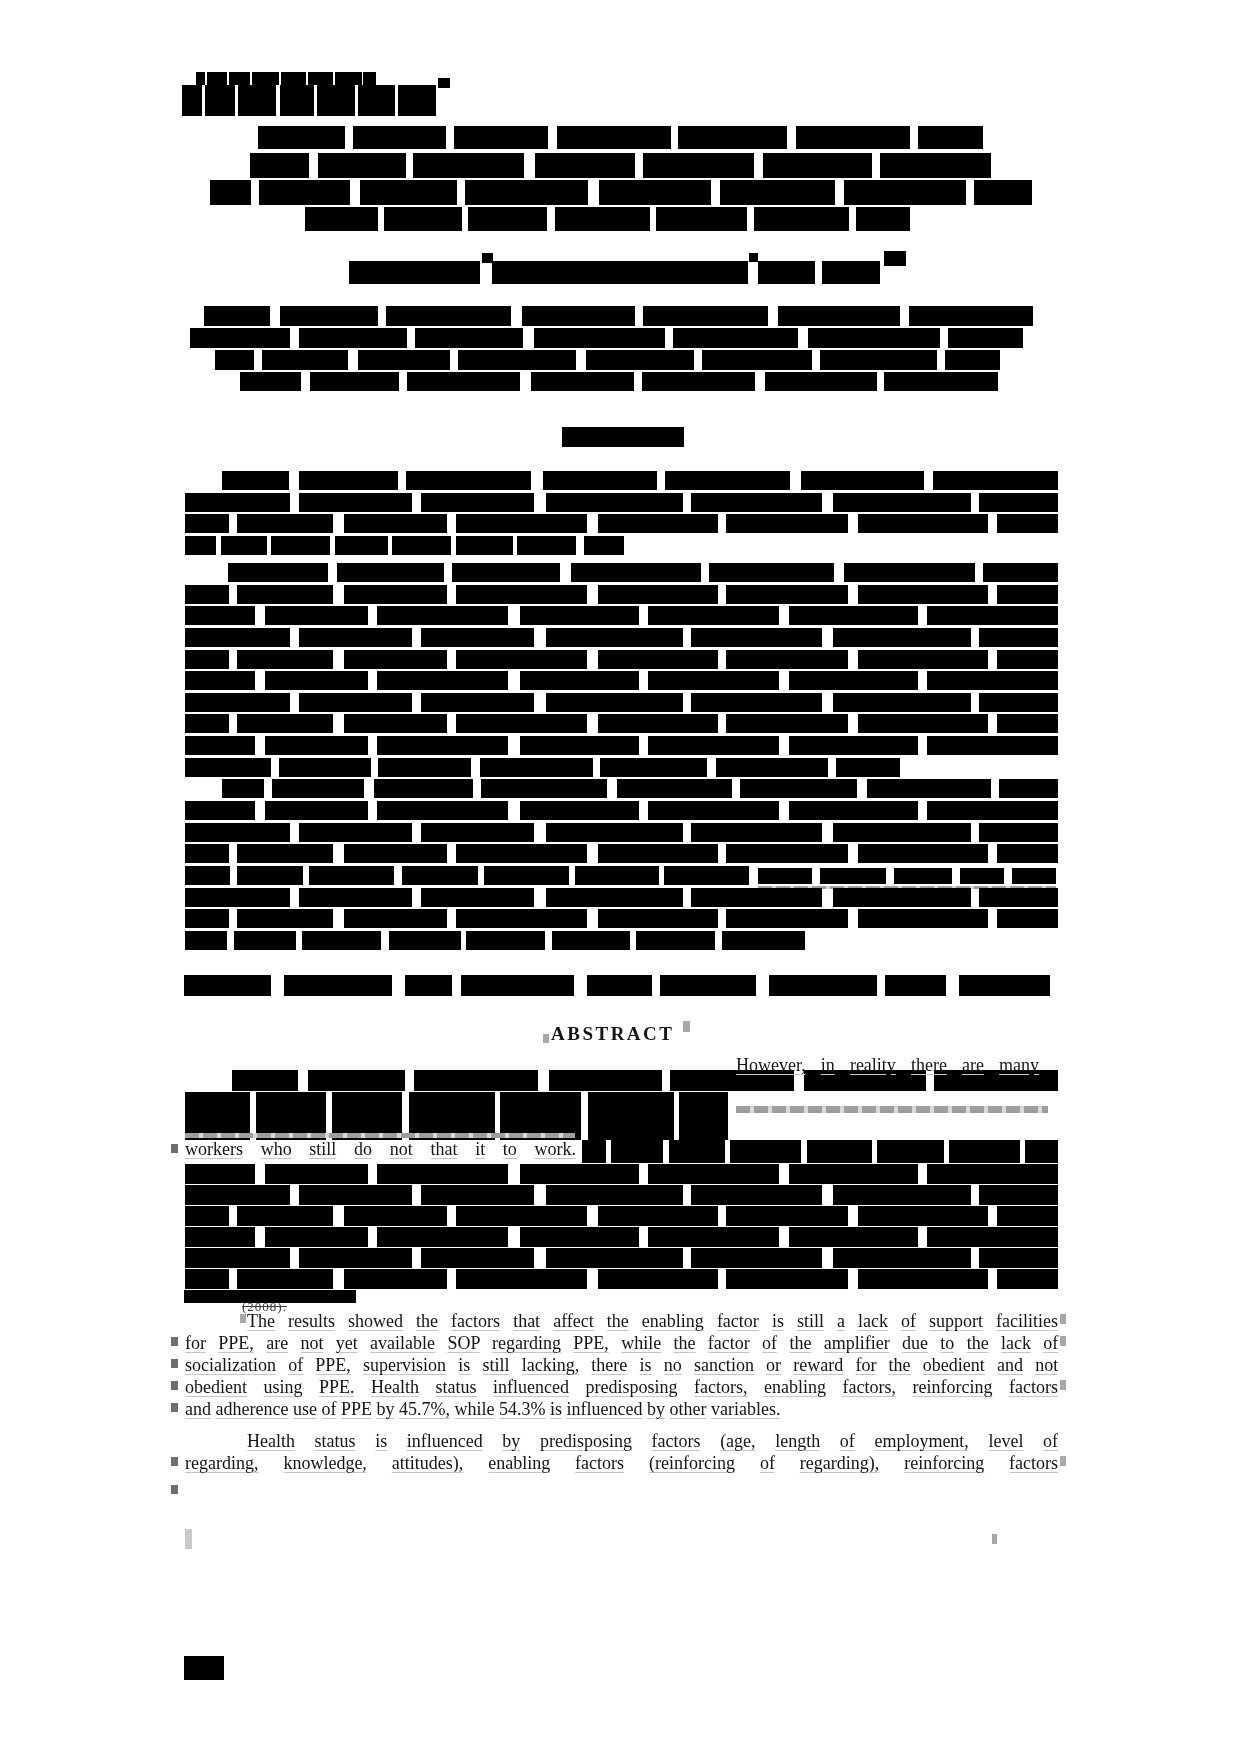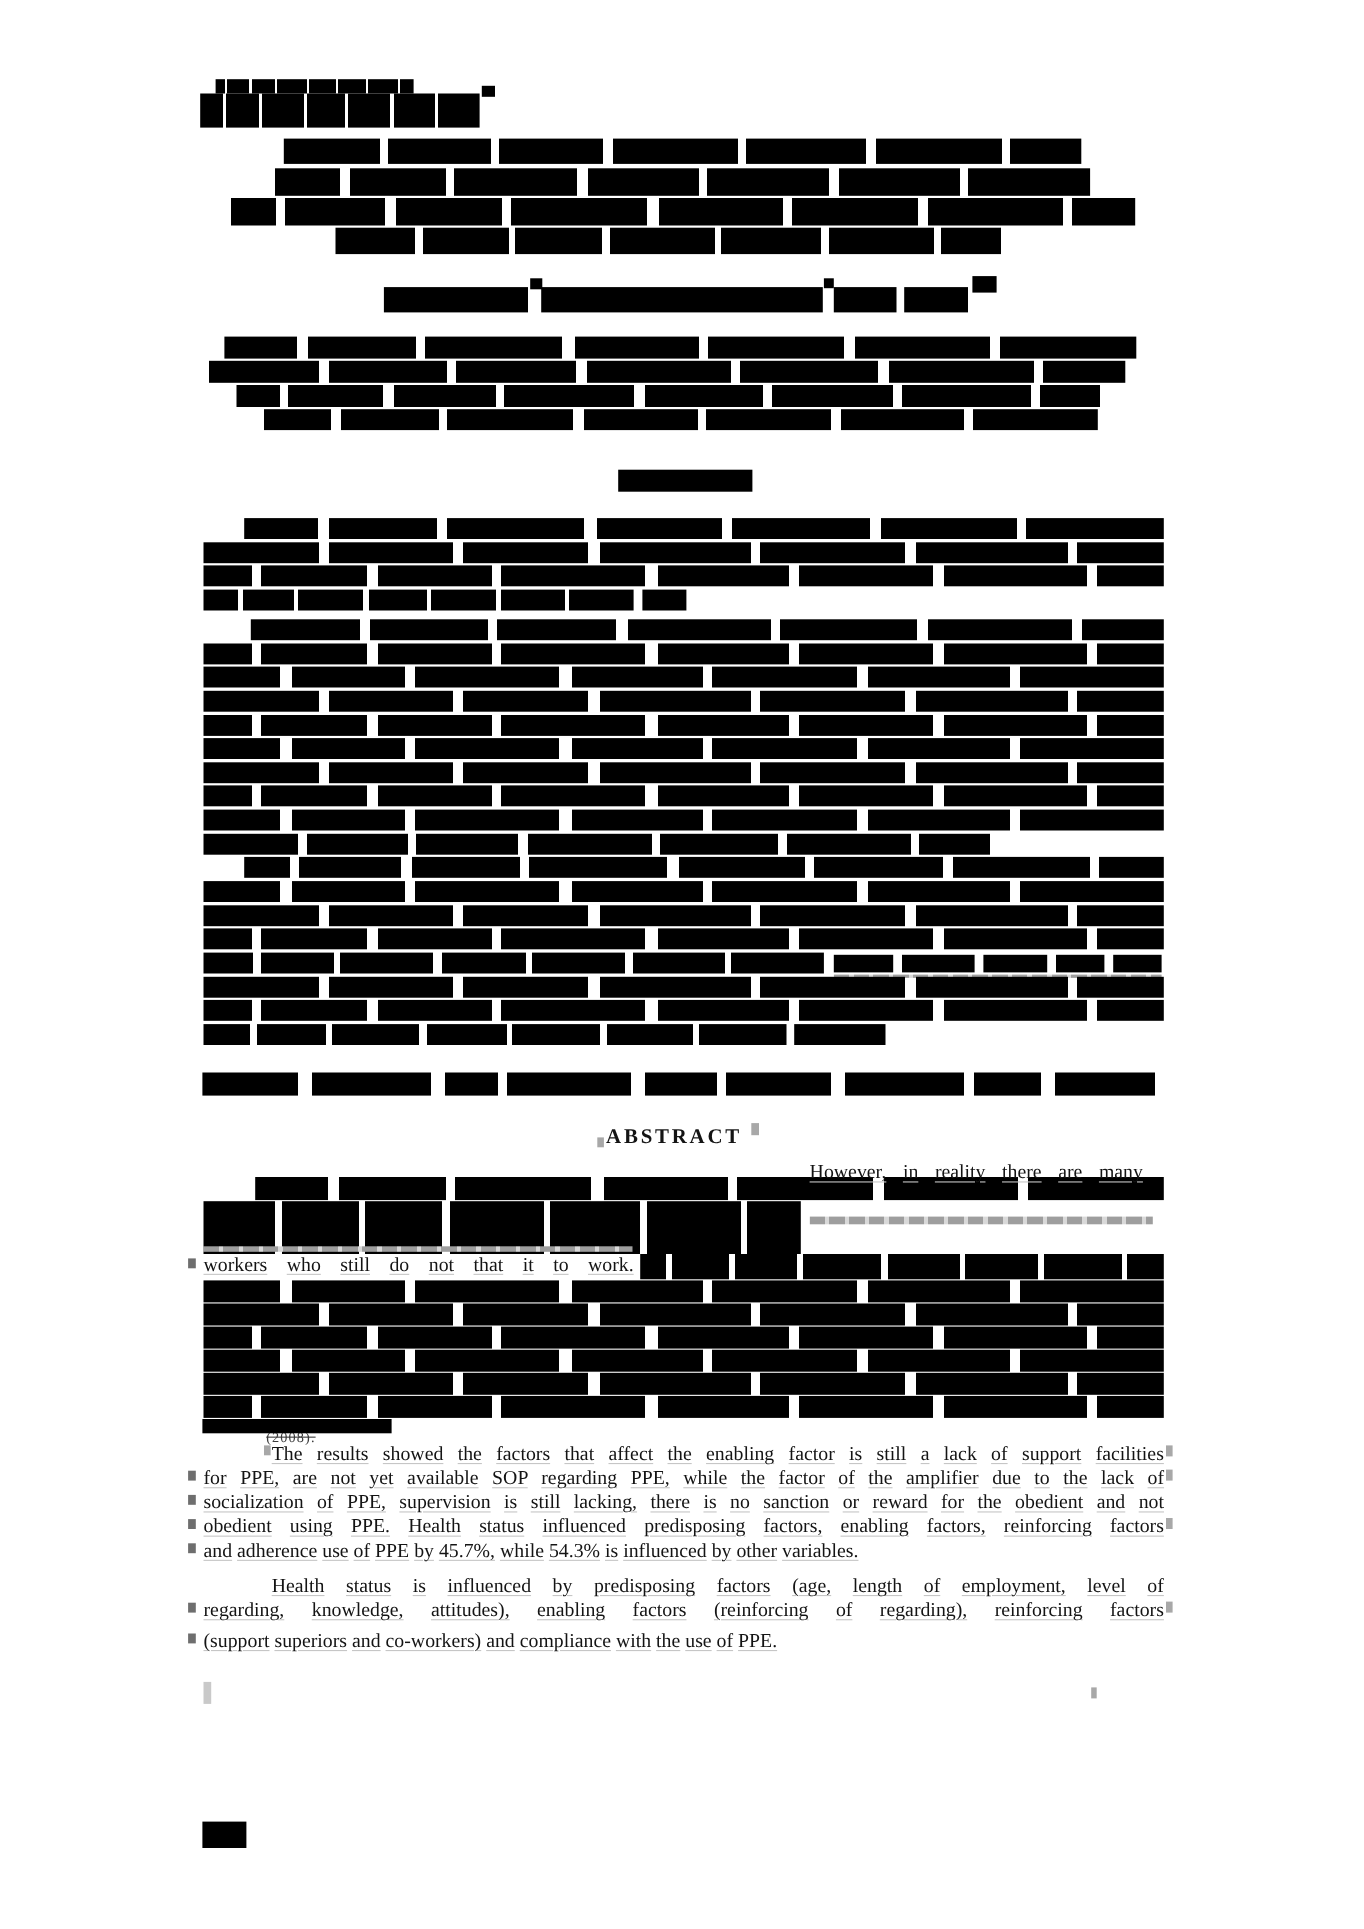--- a/index.html
+++ b/index.html
@@ -118,21 +118,20 @@
   <div class="mk" style="left:171px;top:1337px;width:7px;height:9px"></div>
   <div class="mk" style="left:171px;top:1359px;width:7px;height:9px"></div>
   <div class="mk" style="left:171px;top:1381px;width:7px;height:9px"></div>
   <div class="mk" style="left:171px;top:1403px;width:7px;height:9px"></div>
   <div class="mk2" style="left:1060px;top:1314px;width:6px;height:10px"></div>
   <div class="mk2" style="left:1060px;top:1336px;width:6px;height:10px"></div>
   <div class="mk2" style="left:1060px;top:1380px;width:6px;height:10px"></div>
 
   <div class="t j ind wl" style="left:185px;top:1430px;width:873px"><span class="w">Health</span> <span class="w">status</span> <span class="w">is</span> <span class="w">influenced</span> <span class="w">by</span> <span class="w">predisposing</span> <span class="w">factors</span> <span class="w">(age,</span> <span class="w">length</span> <span class="w">of</span> <span class="w">employment,</span> <span class="w">level</span> <span class="w">of</span></div>
   <div class="t j wl" style="left:185px;top:1452px;width:873px"><span class="w">regarding,</span> <span class="w">knowledge,</span> <span class="w">attitudes),</span> <span class="w">enabling</span> <span class="w">factors</span> <span class="w">(reinforcing</span> <span class="w">of</span> <span class="w">regarding),</span> <span class="w">reinforcing</span> <span class="w">factors</span></div>
-  <div class="t wl" style="left:185px;top:1480px"><span class="w">(support</span> <span class="w">superiors</span> <span class="w">and</span> <span class="w">co-workers)</span> <span class="w">and</span> <span class="w">compliance</span> <span class="w">with</span> <span class="w">the</span> <span class="w">use</span> <span class="w">of</span> <span class="w">PPE.</span></div>
   <div class="mk" style="left:171px;top:1457px;width:7px;height:9px"></div>
   <div class="mk" style="left:171px;top:1485px;width:7px;height:9px"></div>
   <div class="mk2" style="left:1060px;top:1456px;width:6px;height:10px"></div>
 
   <div class="mk3" style="left:185px;top:1529px;width:7px;height:20px"></div>
   <div class="mk2" style="left:992px;top:1534px;width:5px;height:10px"></div>
 
   <div class="red" style="left:184px;top:1656px;width:40px;height:24px"></div>
 
 </div>

